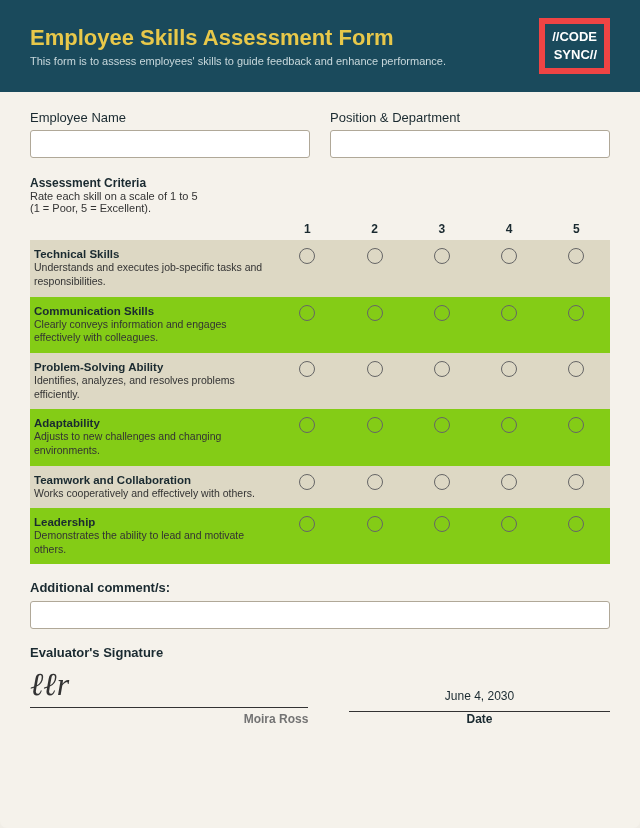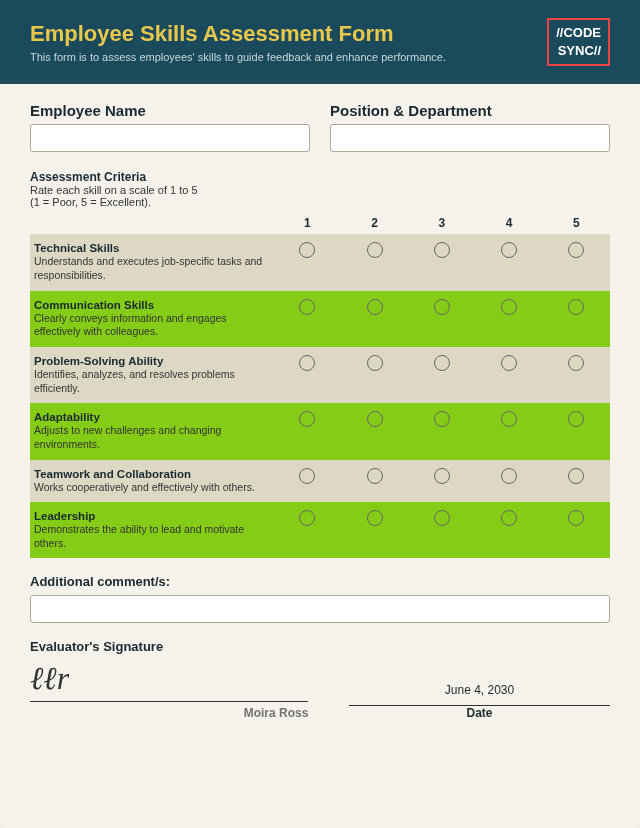--- a/index.html
+++ b/index.html
@@ -34,37 +34,37 @@
     .header-left .subtitle {
       color: #c8d8dc;
       font-size: 11px;
     }
     .logo {
       color: white;
       font-size: 13px;
       font-weight: bold;
       text-align: right;
       line-height: 1.4;
-      border: 2px solid #ef4444;
+      border: 6px solid #ef4444;
       padding: 4px 7px;
     }
     .content {
       padding: 18px 30px 18px 30px;
     }
     .fields-row {
       display: flex;
       gap: 20px;
       margin-bottom: 18px;
     }
     .field-group {
       flex: 1;
     }
     .field-label {
-      font-size: 15px;
-      font-weight: bold;
+      font-size: 13px;
+      font-weight: normal;
       color: #1a2a30;
       margin-bottom: 5px;
     }
     .field-input {
       width: 100%;
       border: 1px solid #b0a898;
       background: white;
       height: 28px;
       border-radius: 3px;
       padding: 0 8px;

